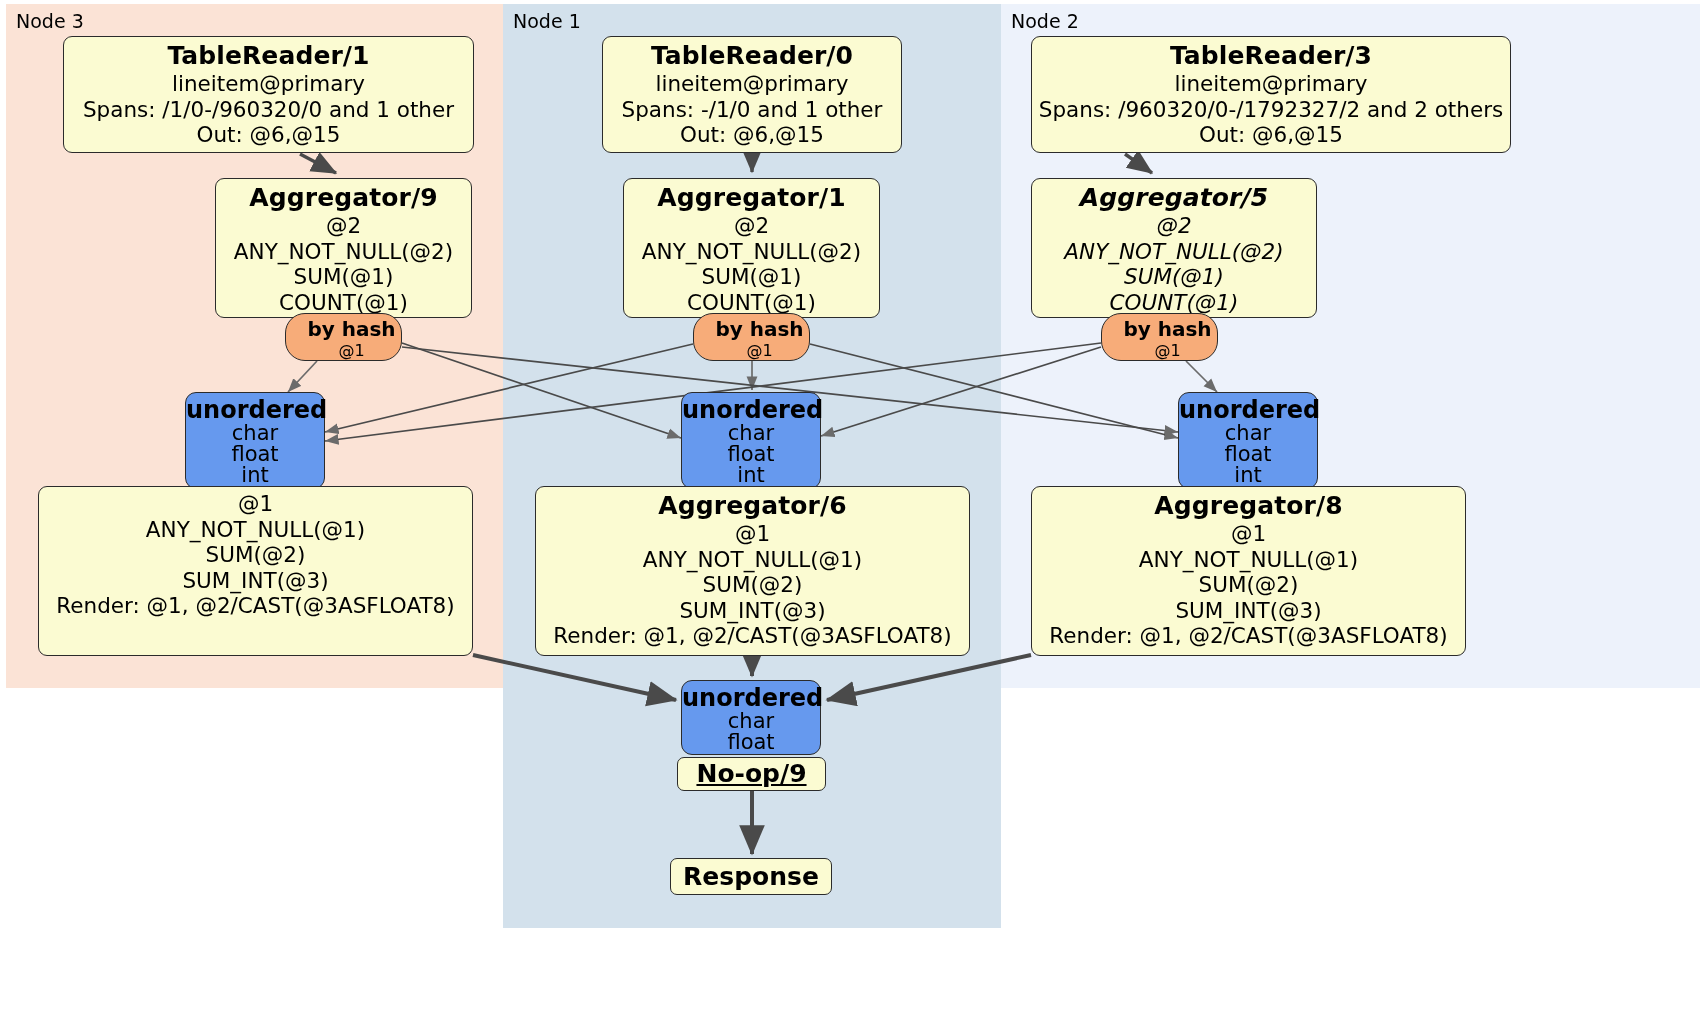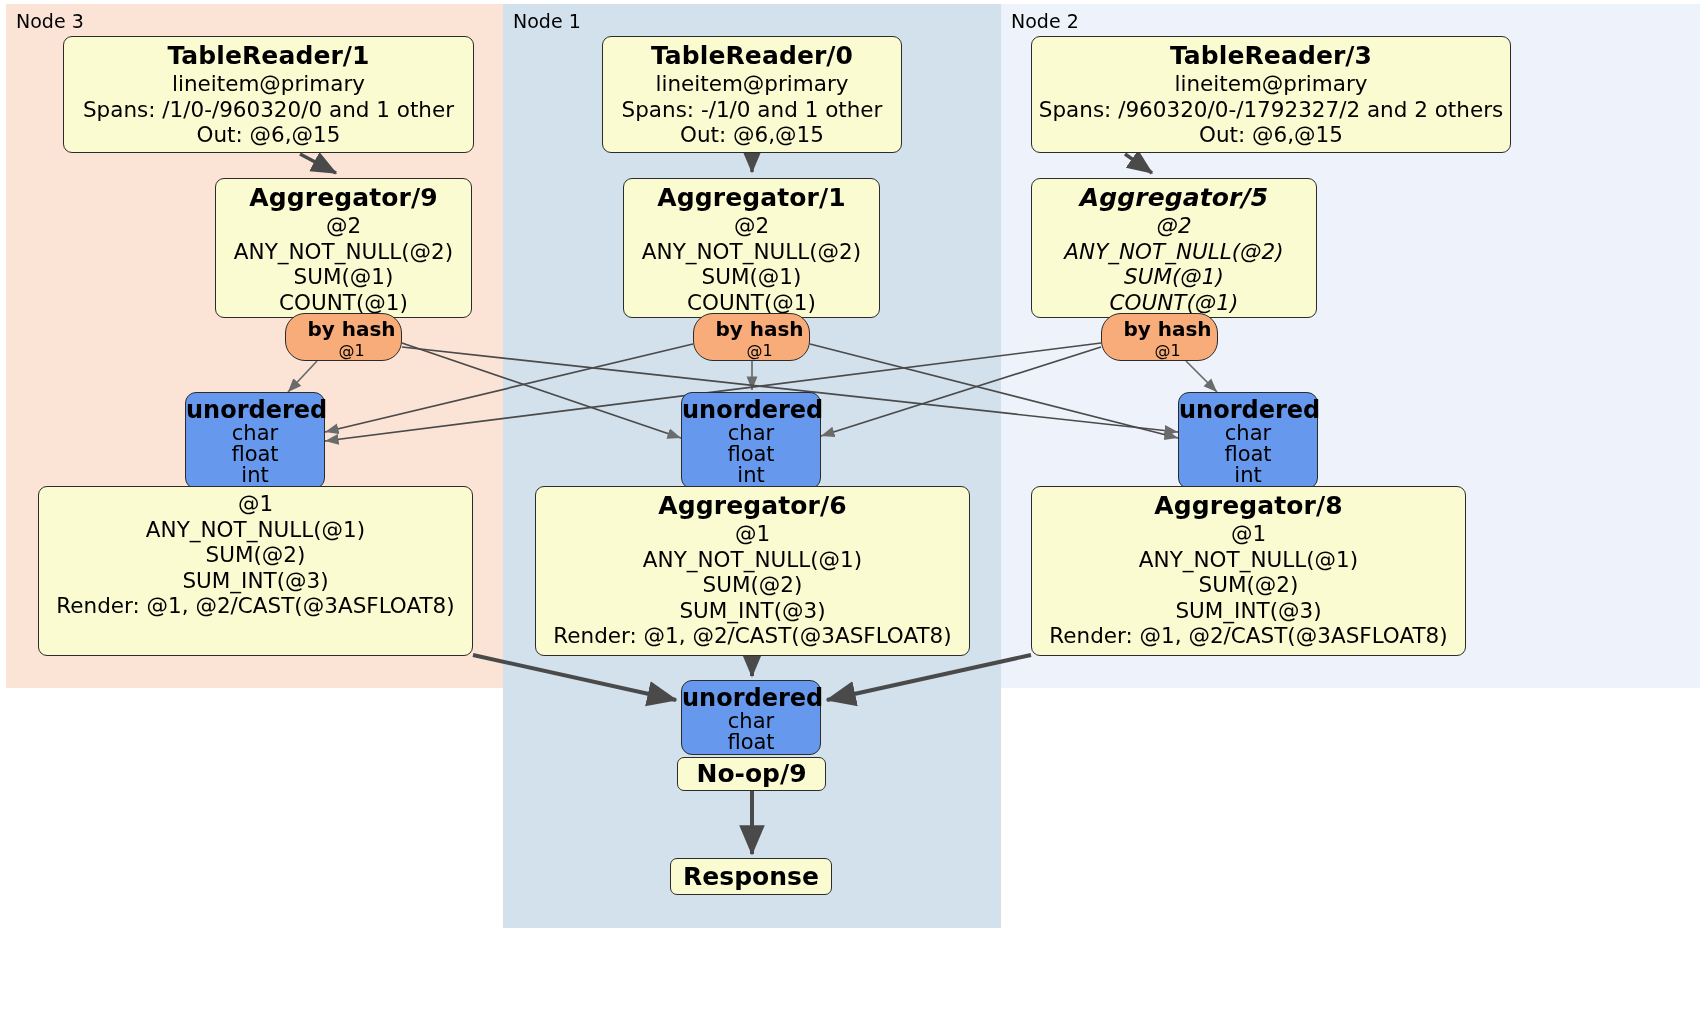--- a/index.html
+++ b/index.html
@@ -125,21 +125,21 @@
 
   #un7 { left: 185px;  top: 392px; width: 140px; height: 97px; }
   #un6 { left: 681px;  top: 392px; width: 140px; height: 97px; }
   #un8 { left: 1178px; top: 392px; width: 140px; height: 97px; }
 
   #agg7 { left: 38px;   top: 486px; width: 435px; height: 170px; }
   #agg6 { left: 535px;  top: 486px; width: 435px; height: 170px; }
   #agg8 { left: 1031px; top: 486px; width: 435px; height: 170px; }
 
   #un9    { left: 681px; top: 680px; width: 140px; height: 75px; }
-  #noop9  { left: 677px; top: 757px; width: 149px; height: 34px; }
+  #noop9  { left: 677px; top: 757px; width: 149px; height: 34px; text-decoration: underline; }
   #resp   { left: 670px; top: 858px; width: 162px; height: 37px; }
 </style>
 </head>
 <body>
 
 <div id="canvas">
 
   <div class="region" id="region-node3">
     <div class="region-label">Node 3</div>
   </div>

